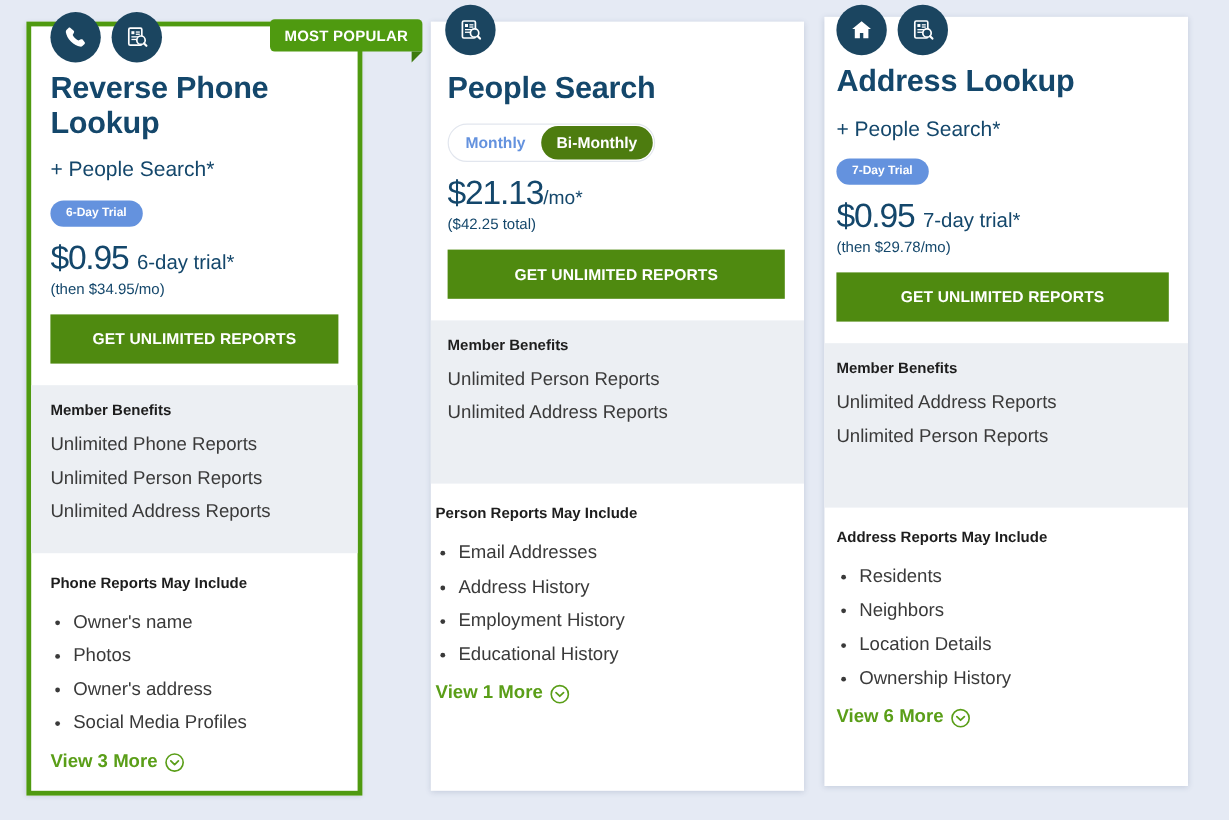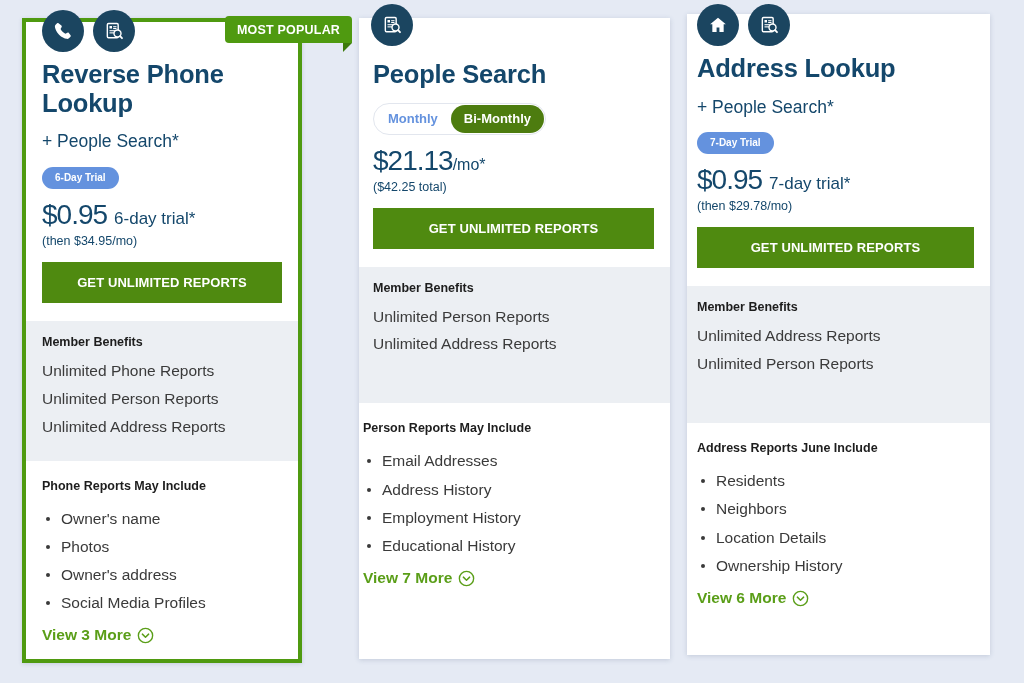--- a/index.html
+++ b/index.html
@@ -379,21 +379,21 @@
 
     <div class="reports">
       <div class="section-title">Person Reports May Include</div>
       <ul class="report-list">
         <li class="report-item">Email Addresses</li>
         <li class="report-item">Address History</li>
         <li class="report-item">Employment History</li>
         <li class="report-item">Educational History</li>
       </ul>
       <a class="view-more">
-        <span>View 7 More</span>
+        <span>View 1 More</span>
         <svg width="17" height="17" viewBox="0 0 20 20">
           <circle cx="10" cy="10" r="8.4" fill="none" stroke="#5a9e18" stroke-width="1.6"></circle>
           <polyline points="6.3,8.4 10,12 13.7,8.4" fill="none" stroke="#5a9e18" stroke-width="1.7" stroke-linecap="round" stroke-linejoin="round"></polyline>
         </svg>
       </a>
     </div>
   </div>
 
   <div class="card card-plain-2">
 
@@ -432,21 +432,21 @@
       <button class="cta">GET UNLIMITED REPORTS</button>
     </div>
 
     <div class="benefits" style="padding-bottom:45px;">
       <div class="section-title">Member Benefits</div>
       <div class="benefit-item">Unlimited Address Reports</div>
       <div class="benefit-item">Unlimited Person Reports</div>
     </div>
 
     <div class="reports">
-      <div class="section-title">Address Reports June Include</div>
+      <div class="section-title">Address Reports May Include</div>
       <ul class="report-list">
         <li class="report-item">Residents</li>
         <li class="report-item">Neighbors</li>
         <li class="report-item">Location Details</li>
         <li class="report-item">Ownership History</li>
       </ul>
       <a class="view-more">
         <span>View 6 More</span>
         <svg width="17" height="17" viewBox="0 0 20 20">
           <circle cx="10" cy="10" r="8.4" fill="none" stroke="#5a9e18" stroke-width="1.6"></circle>

